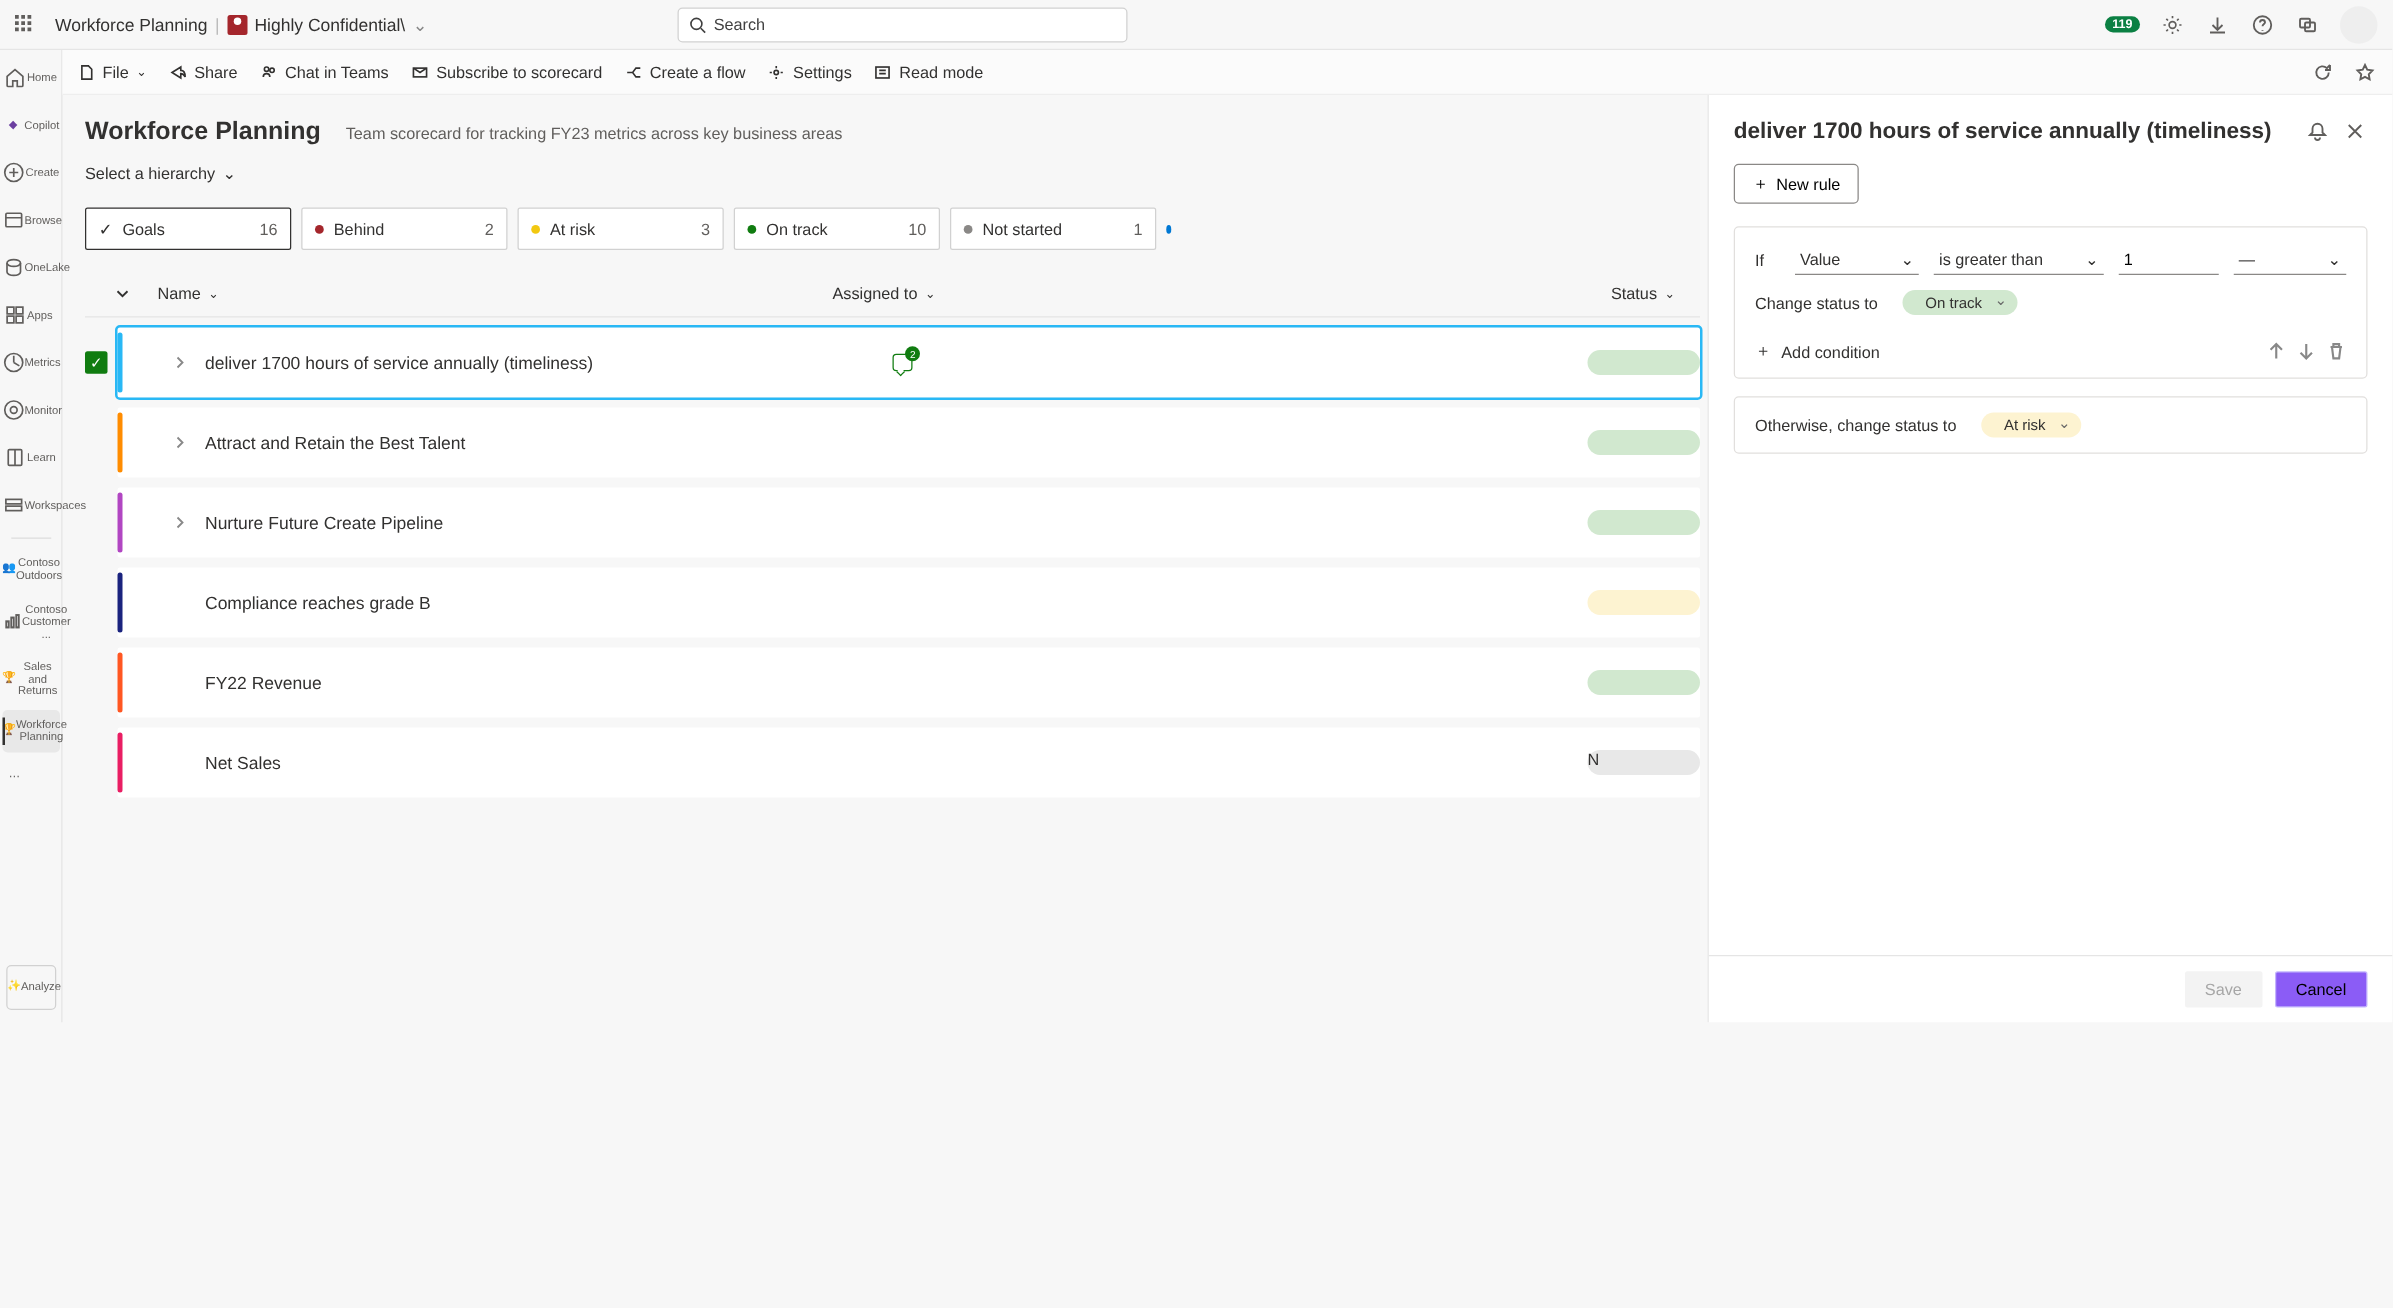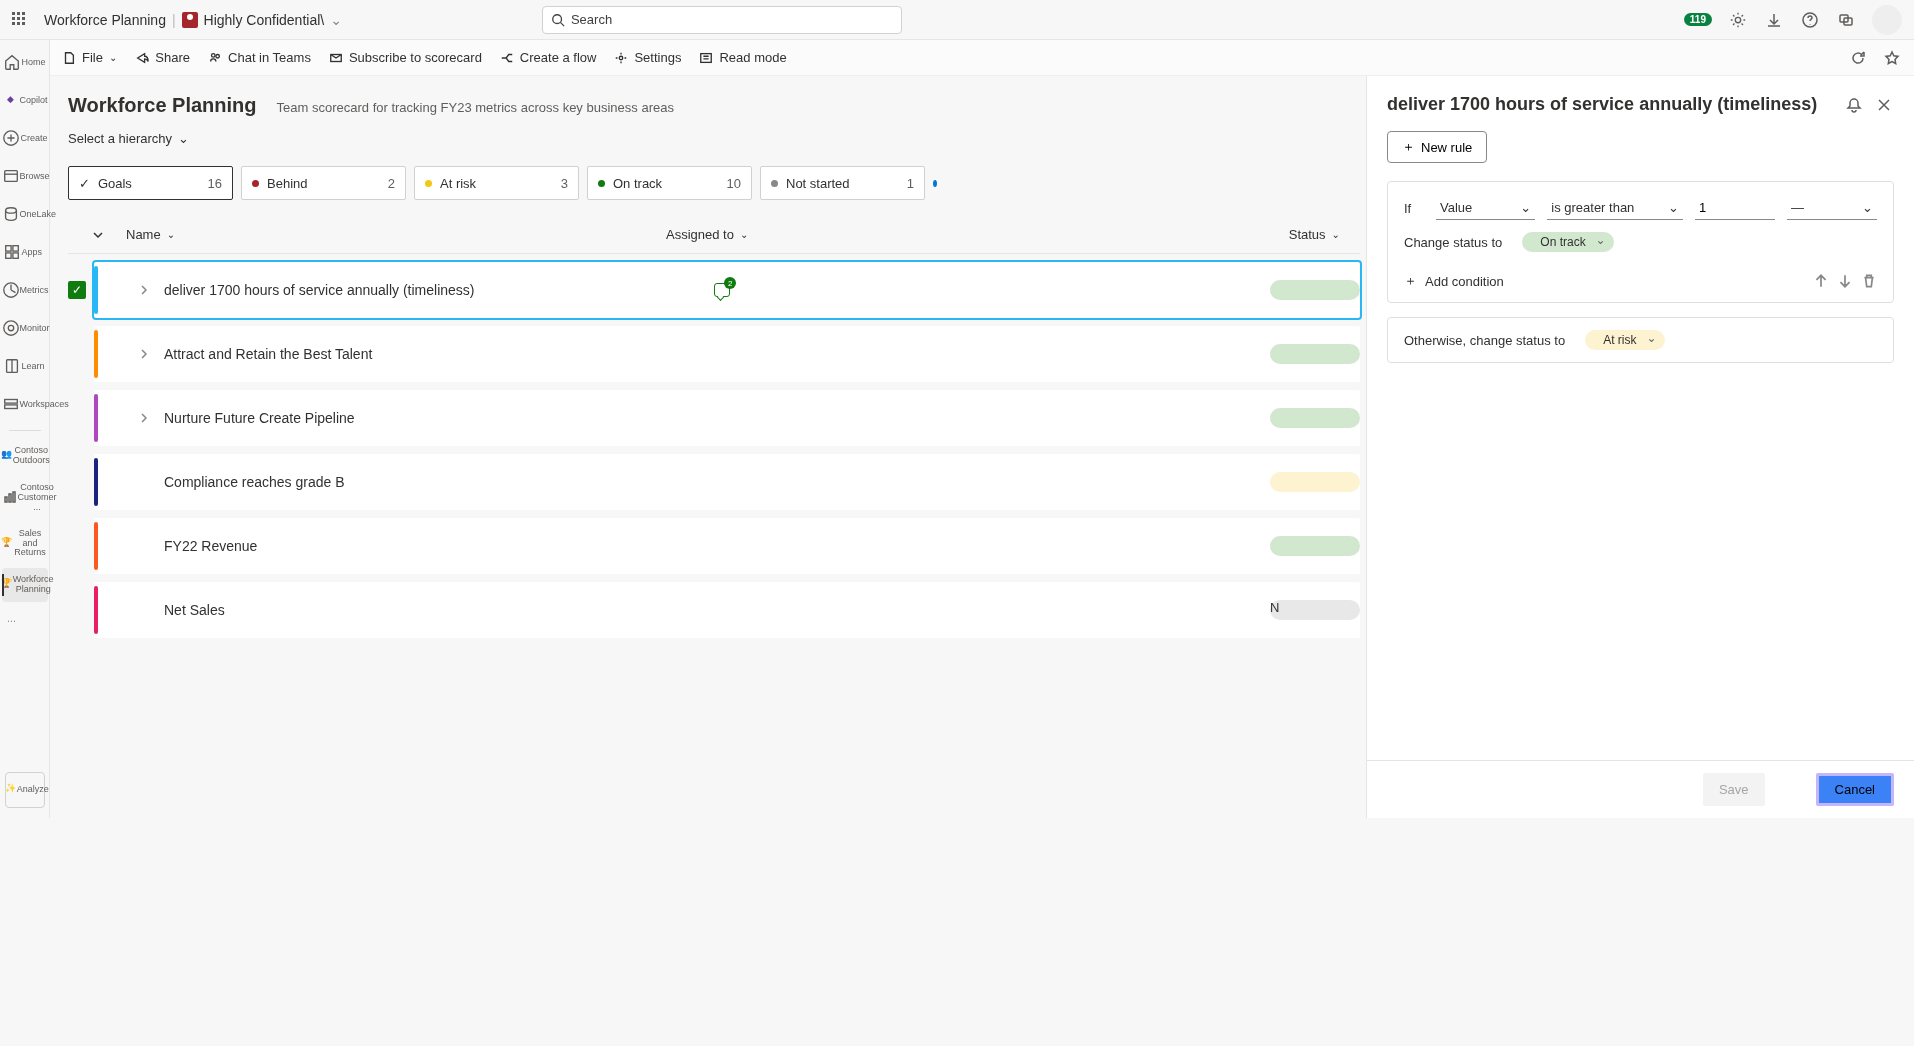--- a/index.html
+++ b/index.html
@@ -103,21 +103,21 @@
 .status-chip::after { content:'⌄'; position:absolute; right:8px; top:1px; color:#666; }
 .rule-row3 { display:flex; align-items:center; gap:8px; font-size:13px; color:#323130; }
 .rule-row3 .spacer { flex:1; }
 .tool-ico { width:16px; height:16px; color:#888; cursor:pointer; }
 
 .otherwise { font-size:13px; padding: 12px 16px; display:flex; align-items:center; gap: 20px; border:1px solid #e1dfdd; border-radius:4px; }
 
 .panel-foot { border-top:1px solid #e5e5e5; padding: 12px 20px; display:flex; justify-content:flex-end; gap:10px; }
 .btn { padding: 6px 16px; border-radius: 2px; font-size:13px; cursor:pointer; }
 .btn-save { background:#f3f3f3; color:#a6a6a6; border:none; }
-.btn-cancel { background:#3b82f6; border:3px solid #c4b5fd;margin-left:41px; }
+.btn-cancel { background:#8b5cf6; border:1px solid #c4b5fd; }
 
 svg { stroke: currentColor; fill: none; stroke-width: 1.5; }
 </style>
 </head>
 <body>
 
 <div class="app">
 
   <div class="top-header">
     <div class="waffle">

